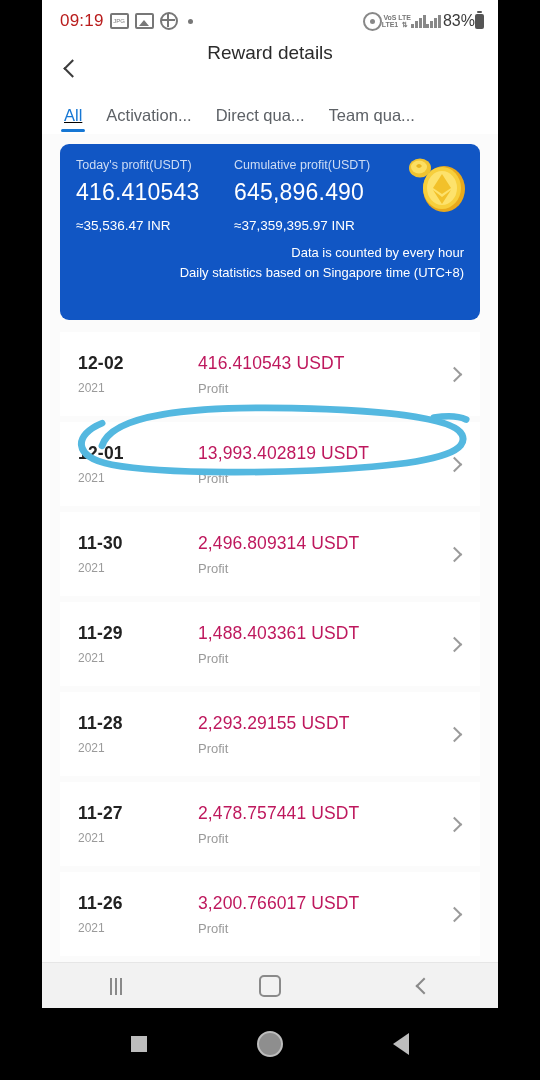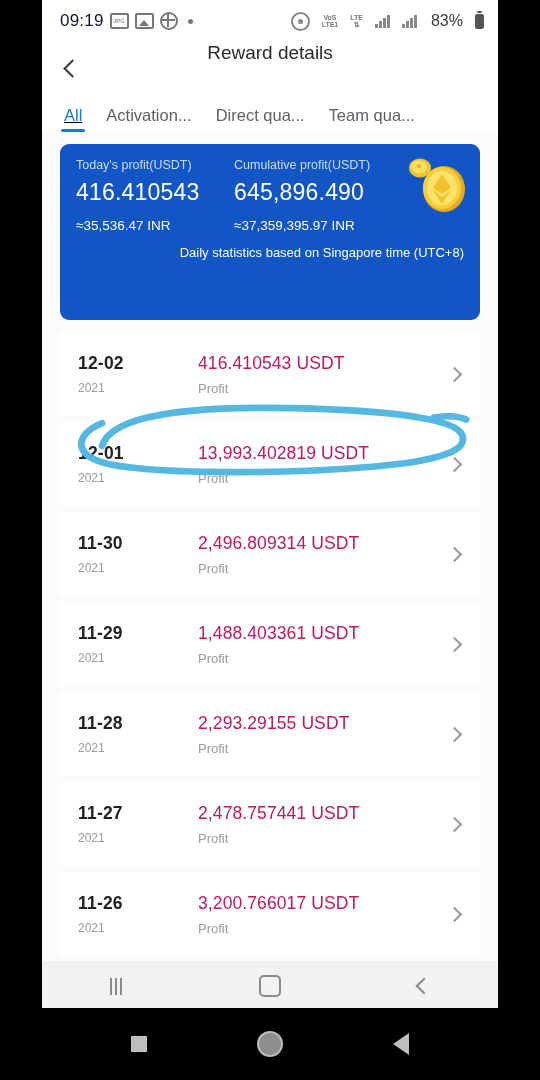--- a/index.html
+++ b/index.html
@@ -27,24 +27,24 @@
     position: relative;
     height: 42px;
     background: #ffffff;
   }
   .sb-left {
     position: absolute; left: 18px; top: 0;
     height: 42px; display: flex; align-items: center; gap: 6px;
   }
   .sb-right {
     position: absolute; right: 14px; top: 0;
-    height: 42px; display: flex; align-items: center; gap: 12px;
+    height: 42px; display: flex; align-items: center; gap: 0;
   }
   .sb-time {
-    font-size: 17px; color: #0f172a; letter-spacing: .2px;
+    font-size: 17px; color: #b91c1c; letter-spacing: .2px;
   }
   .sb-pct { font-size: 16px; color: #3a3a3a; margin-left: 2px;}
   .ic { display: inline-block; position: relative; }
   .ic-screenshot {
     width: 15px; height: 12px; border: 2px solid #777; border-radius: 2px;
     font-size: 6px; color: #777; text-align: center; line-height: 12px;
     font-family: "Liberation Sans", sans-serif;
   }
   .ic-image {
     width: 15px; height: 12px; border: 2px solid #777; border-radius: 2px;
@@ -309,20 +309,21 @@
             <div class="sum-value">416.410543</div>
             <div class="sum-fiat">≈35,536.47 INR</div>
           </div>
           <div class="sum-col-2">
             <div class="sum-label">Cumulative profit(USDT)</div>
             <div class="sum-value">645,896.490</div>
             <div class="sum-fiat">≈37,359,395.97 INR</div>
           </div>
         </div>
         <div class="sum-note">
+          <div>Data is counted by every hour</div>
           <div>Daily statistics based on Singapore time (UTC+8)</div>
         </div>
       </div>
 
       <div id="list">
         <div class="row">
           <div class="row-date">
             <div class="row-md">12-02</div>
             <div class="row-year">2021</div>
           </div>

